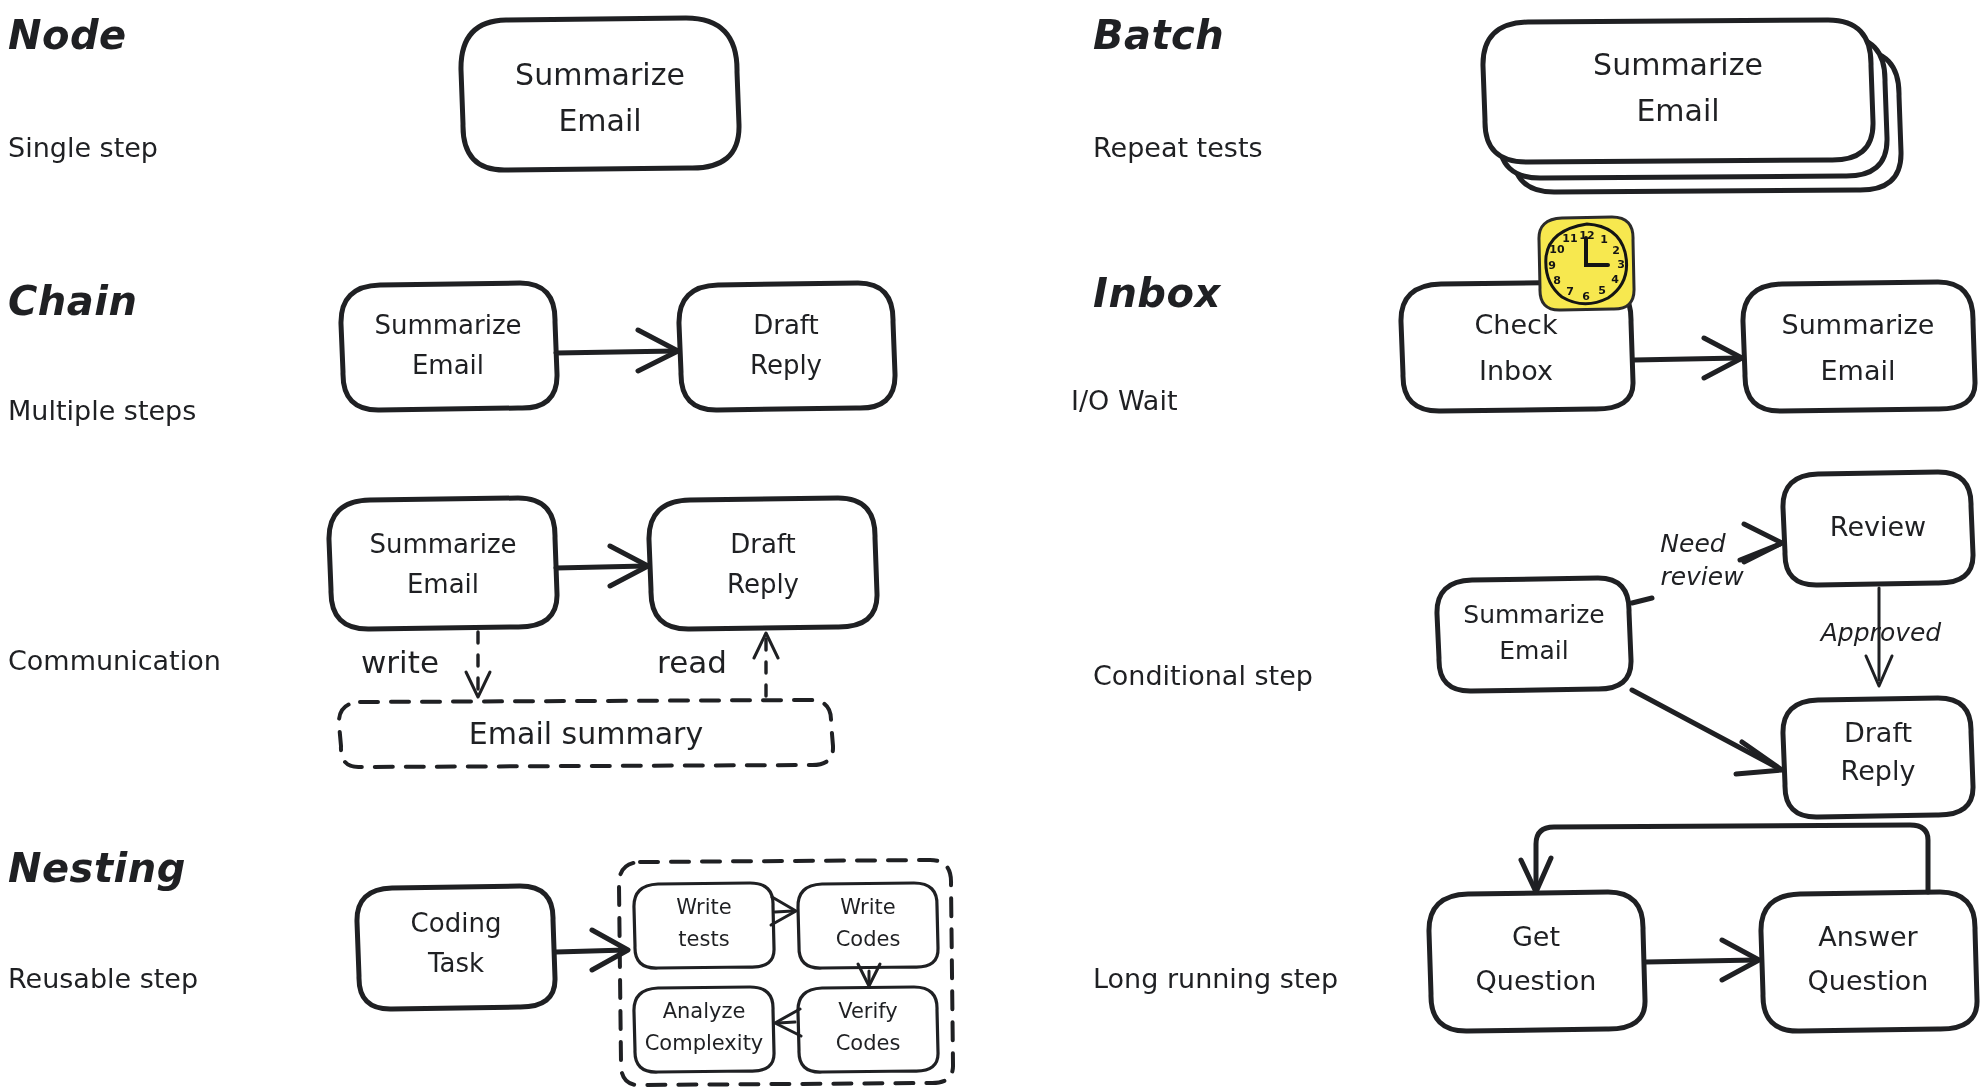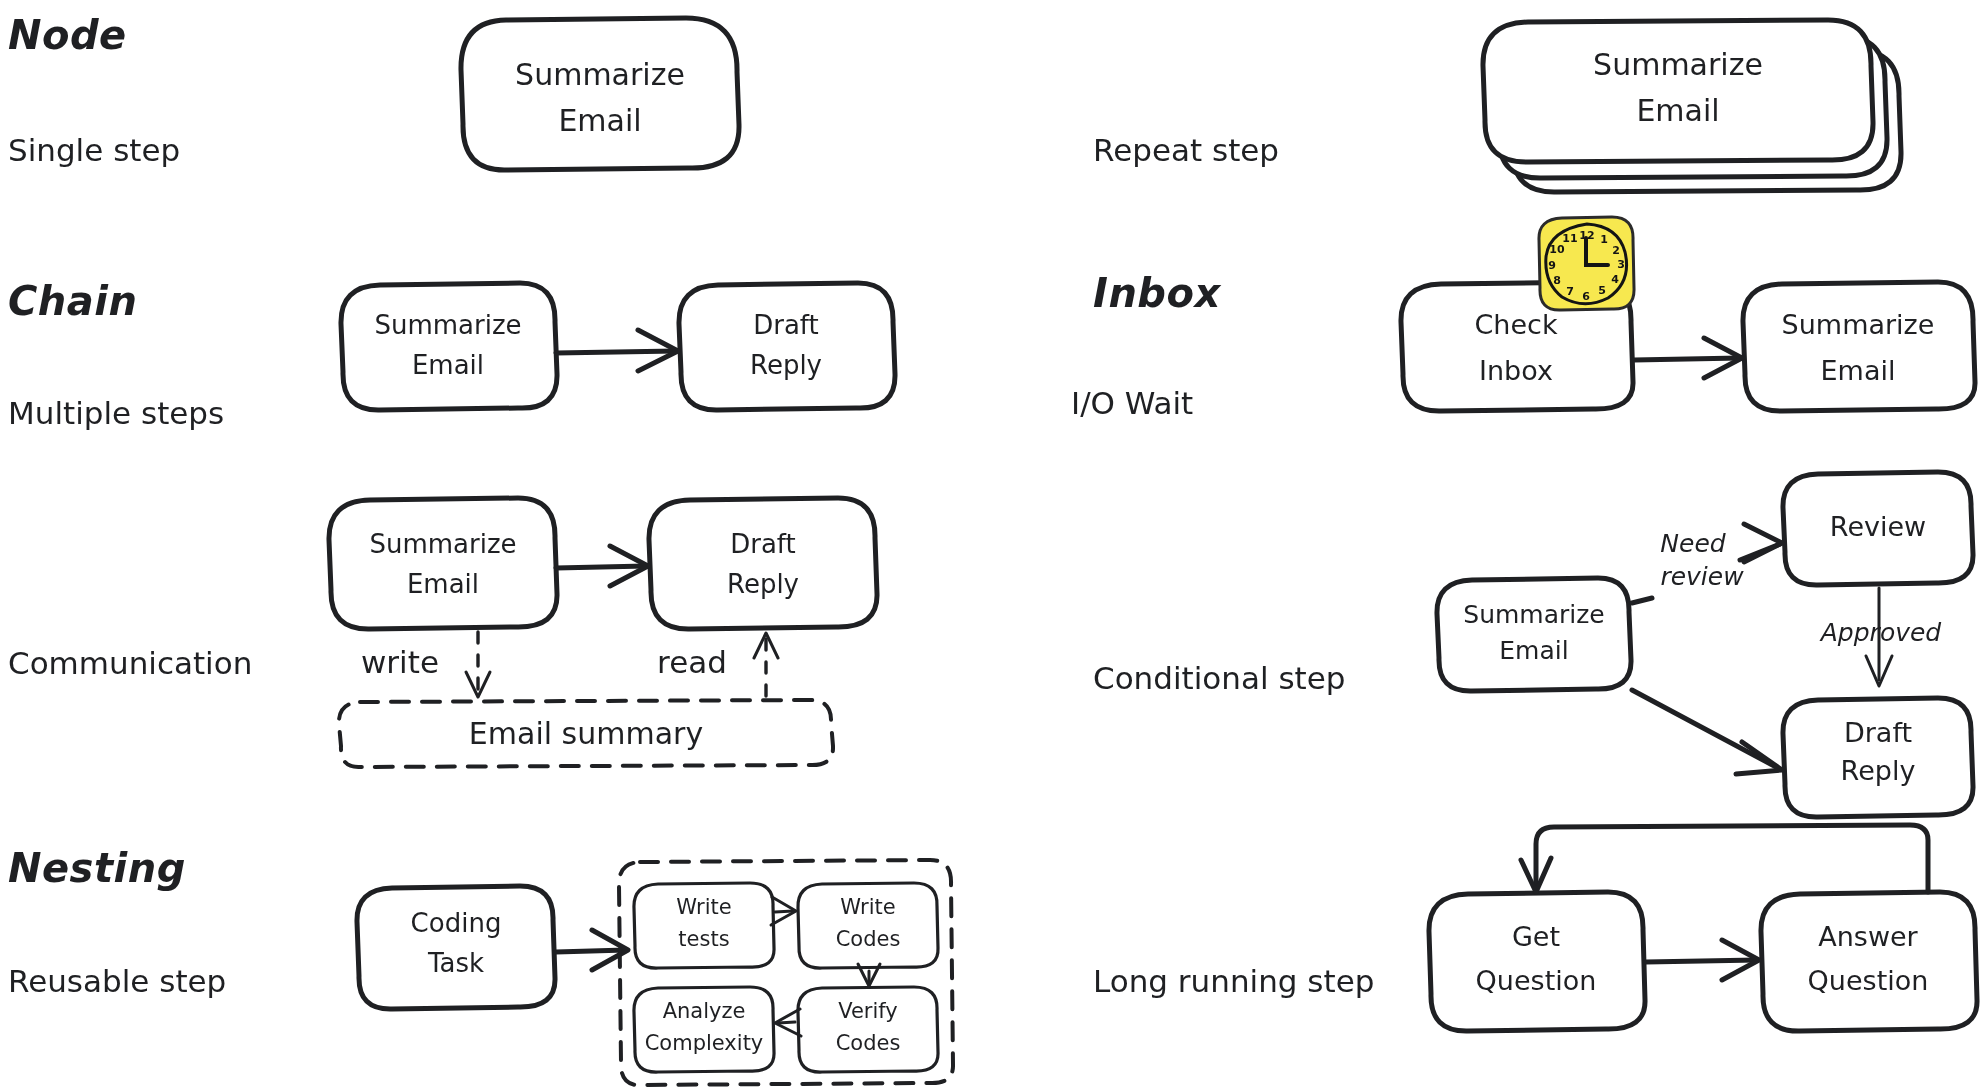--- a/index.html
+++ b/index.html
@@ -4,21 +4,21 @@
 <style>
   html,body{margin:0;padding:0;background:#ffffff;}
   body{width:1980px;height:1089px;overflow:hidden;
        font-family:"DejaVu Sans","Liberation Sans",sans-serif;color:#1f2023;}
   #canvas{position:relative;width:1980px;height:1089px;}
   svg.layer{position:absolute;left:0;top:0;width:1980px;height:1089px;overflow:visible;}
   .pattern-title{position:absolute;font-family:"DejaVu Sans","Liberation Sans",sans-serif;
       font-weight:700;font-style:italic;font-size:40px;letter-spacing:.5px;color:#1f2023;
       white-space:nowrap;}
   .pattern-sub{position:absolute;font-family:"DejaVu Sans","Liberation Sans",sans-serif;
-      font-size:31px;color:#1f2023;white-space:nowrap;}
+      font-size:27px;color:#1f2023;white-space:nowrap;}
   .node-label{font-family:"DejaVu Sans","Liberation Sans",sans-serif;fill:#1f2023;
       text-anchor:middle;dominant-baseline:middle;}
   .edge-label{font-family:"DejaVu Sans","Liberation Sans",sans-serif;fill:#1f2023;
       text-anchor:middle;dominant-baseline:middle;font-style:italic;}
   .plain-label{font-family:"DejaVu Sans","Liberation Sans",sans-serif;fill:#1f2023;
       text-anchor:middle;dominant-baseline:middle;}
   .box{fill:#ffffff;stroke:#1f2023;stroke-linejoin:round;stroke-linecap:round;}
   .box-main{stroke-width:5;}
   .box-sub{stroke-width:3.2;}
   .box-dashed{fill:none;stroke:#1f2023;stroke-width:4;stroke-dasharray:18 13;
@@ -44,21 +44,22 @@
   <div class="pattern-sub" style="left:8px;top:132px;">Single step</div>
 
   <div class="pattern-title" style="left:8px;top:278px;">Chain</div>
   <div class="pattern-sub" style="left:8px;top:395px;">Multiple steps</div>
 
   <div class="pattern-sub" style="left:8px;top:645px;">Communication</div>
 
   <div class="pattern-title" style="left:8px;top:845px;">Nesting</div>
   <div class="pattern-sub" style="left:8px;top:963px;">Reusable step</div>
 
-  <div class="pattern-sub" style="left:1093px;top:132px;">Repeat step</div>
+  <div class="pattern-title" style="left:1093px;top:12px;">Batch</div>
+  <div class="pattern-sub" style="left:1093px;top:132px;">Repeat tests</div>
 
   <div class="pattern-title" style="left:1093px;top:270px;">Inbox</div>
   <div class="pattern-sub" style="left:1071px;top:385px;">I/O Wait</div>
 
   <div class="pattern-sub" style="left:1093px;top:660px;">Conditional step</div>
 
   <div class="pattern-sub" style="left:1093px;top:963px;">Long running step</div>
 
   <svg class="layer" viewBox="0 0 1980 1089">
 

